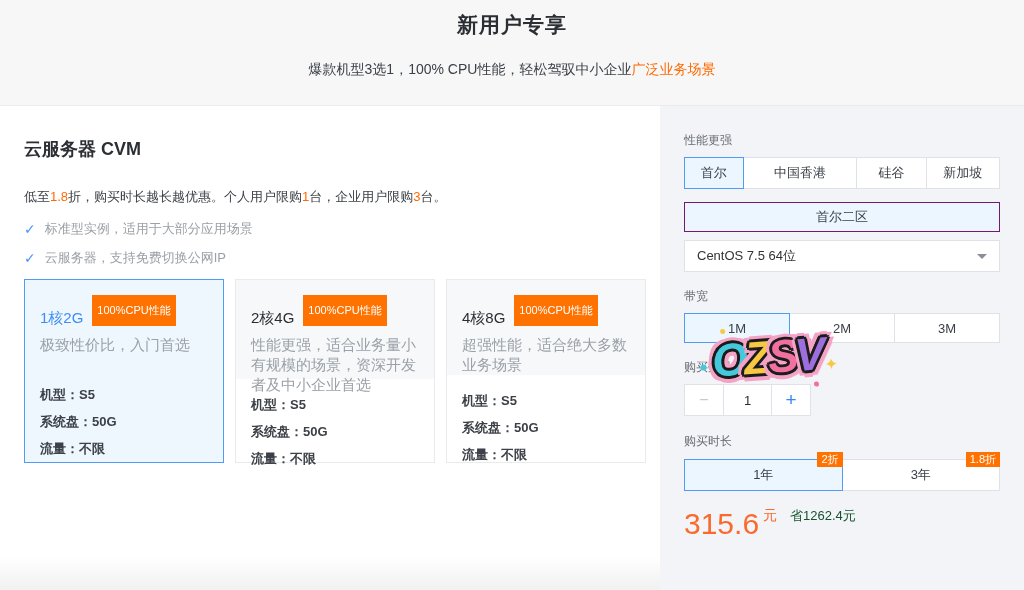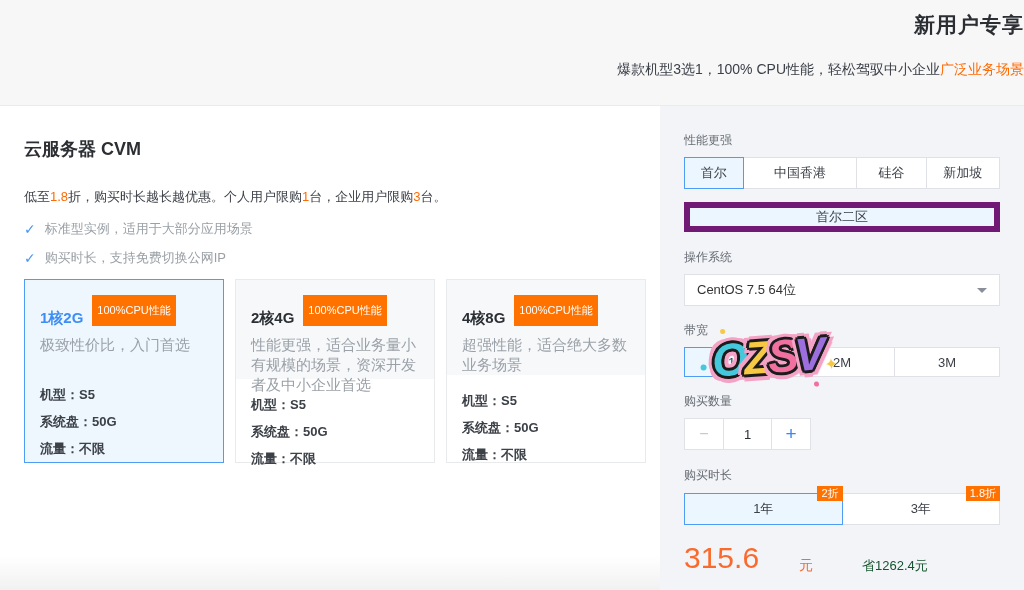--- a/index.html
+++ b/index.html
@@ -1,20 +1,20 @@
 <!DOCTYPE html>
 <html><head>
 <meta charset="utf-8">
 <style>
   * { margin:0; padding:0; box-sizing:border-box; }
   html,body { width:1024px; height:590px; overflow:hidden; }
   body { font-family:"Liberation Sans","DejaVu Sans",sans-serif; color:#333; background:#fff; position:relative; }
 
   
-  .banner { height:106px; background:#f7f7f8; border-bottom:1px solid #ebebeb; text-align:right; }
+  .banner { height:106px; background:#f7f7f8; border-bottom:1px solid #ebebeb; text-align:center; }
   .banner-title { font-size:21px; font-weight:bold; color:#2b2e33; padding-top:11px; letter-spacing:1px; }
   .banner-subtitle { font-size:14px; color:#3c4047; margin-top:22px; }
   .hl { color:#ff6a00; }
 
   
   .content { display:flex; height:484px; }
   .main { width:660px; background:linear-gradient(180deg,#ffffff 0%,#ffffff 93%,#f1f1f1 100%); padding:31px 14px 0 24px; }
   .sidebar { width:364px; background:#f2f4f7; padding:14px 24px 0; }
 
   
@@ -24,47 +24,47 @@
   .feature { font-size:13px; color:#9aa0a6; margin-bottom:11px; display:flex; align-items:center; }
   .check { color:#4b96f3; font-weight:bold; font-size:14px; margin-right:9px; }
 
   .cards { display:flex; margin-top:12px; }
   .card { width:202px; height:184px; border:1px solid #e9eaec; background:#fff; margin-right:11px; display:flex; flex-direction:column; }
   .card:last-child { margin-right:0; }
   .card-top { height:99px; padding:13px 15px 0; background:#f7f8fa; }
   .card.selected { border-color:#4e9cf5; background:#eef7fe; }
   .card.selected .card-top { background:transparent; }
   .card-title-row { display:flex; align-items:center; }
-  .card-title { font-size:15px; font-weight:bold; color:#2b2e33;margin-top:16px; }
+  .card-title { font-size:15px; font-weight:normal; color:#2b2e33;margin-top:16px; }
   .card.selected .card-title { color:#3d8df5; }
   .card-badge { background:#ff7200; color:#fff; font-size:11px; padding:8px 5px; margin-left:9px; }
   .card-desc { font-size:15px; color:#9ba1a8; margin-top:7px; line-height:20px; }
   .card-specs { padding:12px 15px 0; }
   .spec-line { font-size:13px; font-weight:bold; color:#3c4047; line-height:27px; }
 
   
   .field-label { font-size:12px; color:#666b73; }
   .mt12 { margin-top:12px; } .mt16 { margin-top:16px; } .mt17 { margin-top:17px; }
   .tabs { display:flex; margin-top:8px; }
   .tab { height:32px; background:#fff; border:1px solid #dfe1e6; margin-left:-1px; display:flex; align-items:center; justify-content:center; font-size:13px; color:#3c4047; cursor:pointer; position:relative; }
   .tab:first-child { margin-left:0; }
   .tab.selected { background:#ecf6fe; border-color:#4e9cf5; z-index:2; }
   .r0 { flex:59 0 0; } .r1 { flex:115 0 0; } .r2 { flex:70 0 0; } .r3 { flex:74 0 0; }
-  .zone-btn { margin-top:13px; height:30px; border:6px solid #701a75; background:#ecf6fe; display:flex; align-items:center; justify-content:center; font-size:13px; color:#3c4047; cursor:pointer; }
+  .zone-btn { margin-top:13px; height:30px; border:1px solid #701a75; background:#ecf6fe; display:flex; align-items:center; justify-content:center; font-size:13px; color:#3c4047; cursor:pointer; }
   .select { margin-top:8px; height:32px; background:#fff; border:1px solid #dfe1e6; display:flex; align-items:center; justify-content:space-between; padding:0 12px; font-size:13px; cursor:pointer; }
   .caret { width:0; height:0; border-left:5px solid transparent; border-right:5px solid transparent; border-top:5px solid #8a8e99; }
   .bw-tab { flex:1 0 0; height:30px; }
   .stepper { display:flex; margin-top:8px; }
   .step-btn { width:40px; height:32px; background:#fff; border:1px solid #e0e2e8; display:flex; align-items:center; justify-content:center; cursor:pointer; }
   .step-minus { color:#c3c7cf; font-size:16px; }
   .step-plus { color:#3b86f5; font-size:19px; margin-left:-1px; }
   .qty-input { width:48px; height:32px; border:1px solid #e0e2e8; border-left:none; background:#fff; text-align:center; font-size:13px; color:#2b2e33; font-family:inherit; }
   .dur-tab { flex:1 0 0; height:32px; }
   .disc-badge { position:absolute; top:-8px; right:-1px; background:#ff7200; color:#fff; font-size:11px; line-height:13px; padding:1px 4px; z-index:3; }
-  .price-row { margin-top:16px; display:flex; align-items:flex-end;gap:36px; }
+  .price-row { margin-top:16px; display:flex; align-items:flex-start; }
   .price { font-size:30px; color:#fa6a2c; }
   .price-unit { font-size:14px; color:#fa6a2c; margin-left:4px; }
   .savings { font-size:13px; color:#14532d; margin-left:13px; }
 
   
   .sticker { position:absolute; left:712px; top:334px; transform:rotate(-4deg); z-index:10; pointer-events:none; }
   .sticker-text { font-size:46px; font-weight:bold; font-style:italic; letter-spacing:-4px; line-height:1;
     text-shadow:-2px -2px 0 #1c1c1c,2px -2px 0 #1c1c1c,-2px 2px 0 #1c1c1c,2px 2px 0 #1c1c1c,0 -3px 0 #1c1c1c,0 3px 0 #1c1c1c,-3px 0 0 #1c1c1c,3px 0 0 #1c1c1c,
       -5px -5px 0 #f4a3c6,5px -5px 0 #f4a3c6,-5px 5px 0 #f4a3c6,5px 5px 1px #f4a3c6,0 7px 0 #f4a3c6,0 -6px 0 #f4a3c6,7px 0 0 #f4a3c6,-6px 0 0 #f4a3c6; }
   .lO { color:#45c8dc; } .lZ { color:#f7c843; } .lS { color:#f2709f; } .lV { color:#9d6ede; }
@@ -88,21 +88,21 @@
     <div class="main-title">云服务器 CVM</div>
     <div class="main-desc"><span>低至</span><span class="hl">1.8</span><span>折，购买时长越长越优惠。个人用户限购</span><span class="hl">1</span><span>台，企业用户限购</span><span class="hl">3</span><span>台。</span></div>
 
     <div class="features">
       <div class="feature">
         <span class="check">✓</span>
         <span>标准型实例，适用于大部分应用场景</span>
       </div>
       <div class="feature">
         <span class="check">✓</span>
-        <span>购买时长，支持免费切换公网IP</span>
+        <span>云服务器，支持免费切换公网IP</span>
       </div>
     </div>
 
     <div class="cards">
 
       <div class="card selected">
         <div class="card-top">
           <div class="card-title-row">
             <span class="card-title">1核2G</span>
             <span class="card-badge">100%CPU性能</span>
@@ -153,21 +153,20 @@
 
     <div class="field-label mt12">性能更强</div>
     <div class="tabs">
       <div class="tab r0 selected">首尔</div>
       <div class="tab r1">中国香港</div>
       <div class="tab r2">硅谷</div>
       <div class="tab r3">新加坡</div>
     </div>
     <div class="zone-btn">首尔二区</div>
 
-    <div class="field-label mt17">操作系统</div>
     <div class="select">
       <span>CentOS 7.5 64位</span>
       <span class="caret"></span>
     </div>
 
     <div class="field-label mt16">带宽</div>
     <div class="tabs">
       <div class="tab bw-tab selected">1M</div>
       <div class="tab bw-tab">2M</div>
       <div class="tab bw-tab">3M</div>

